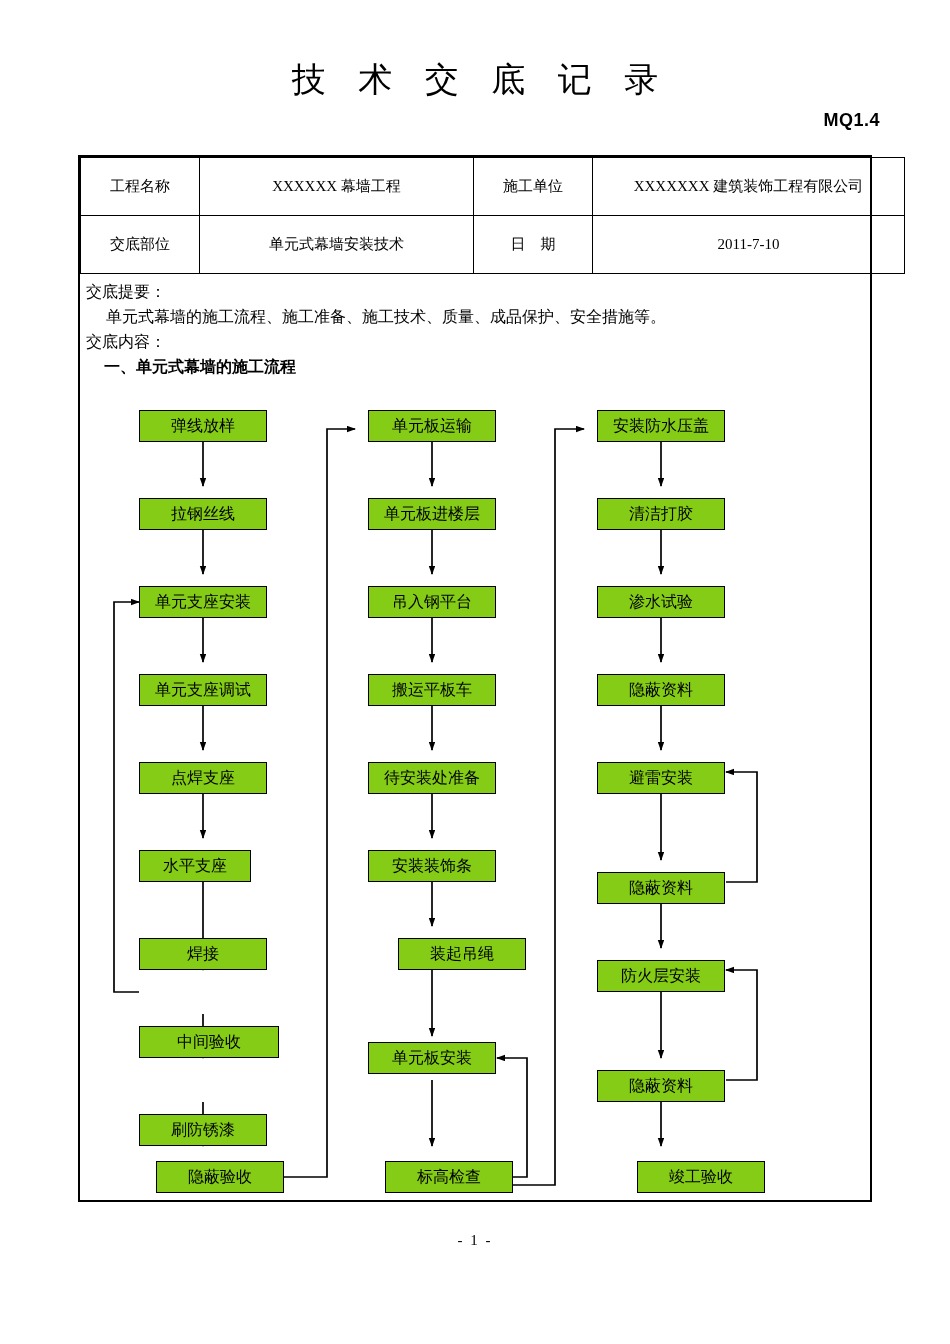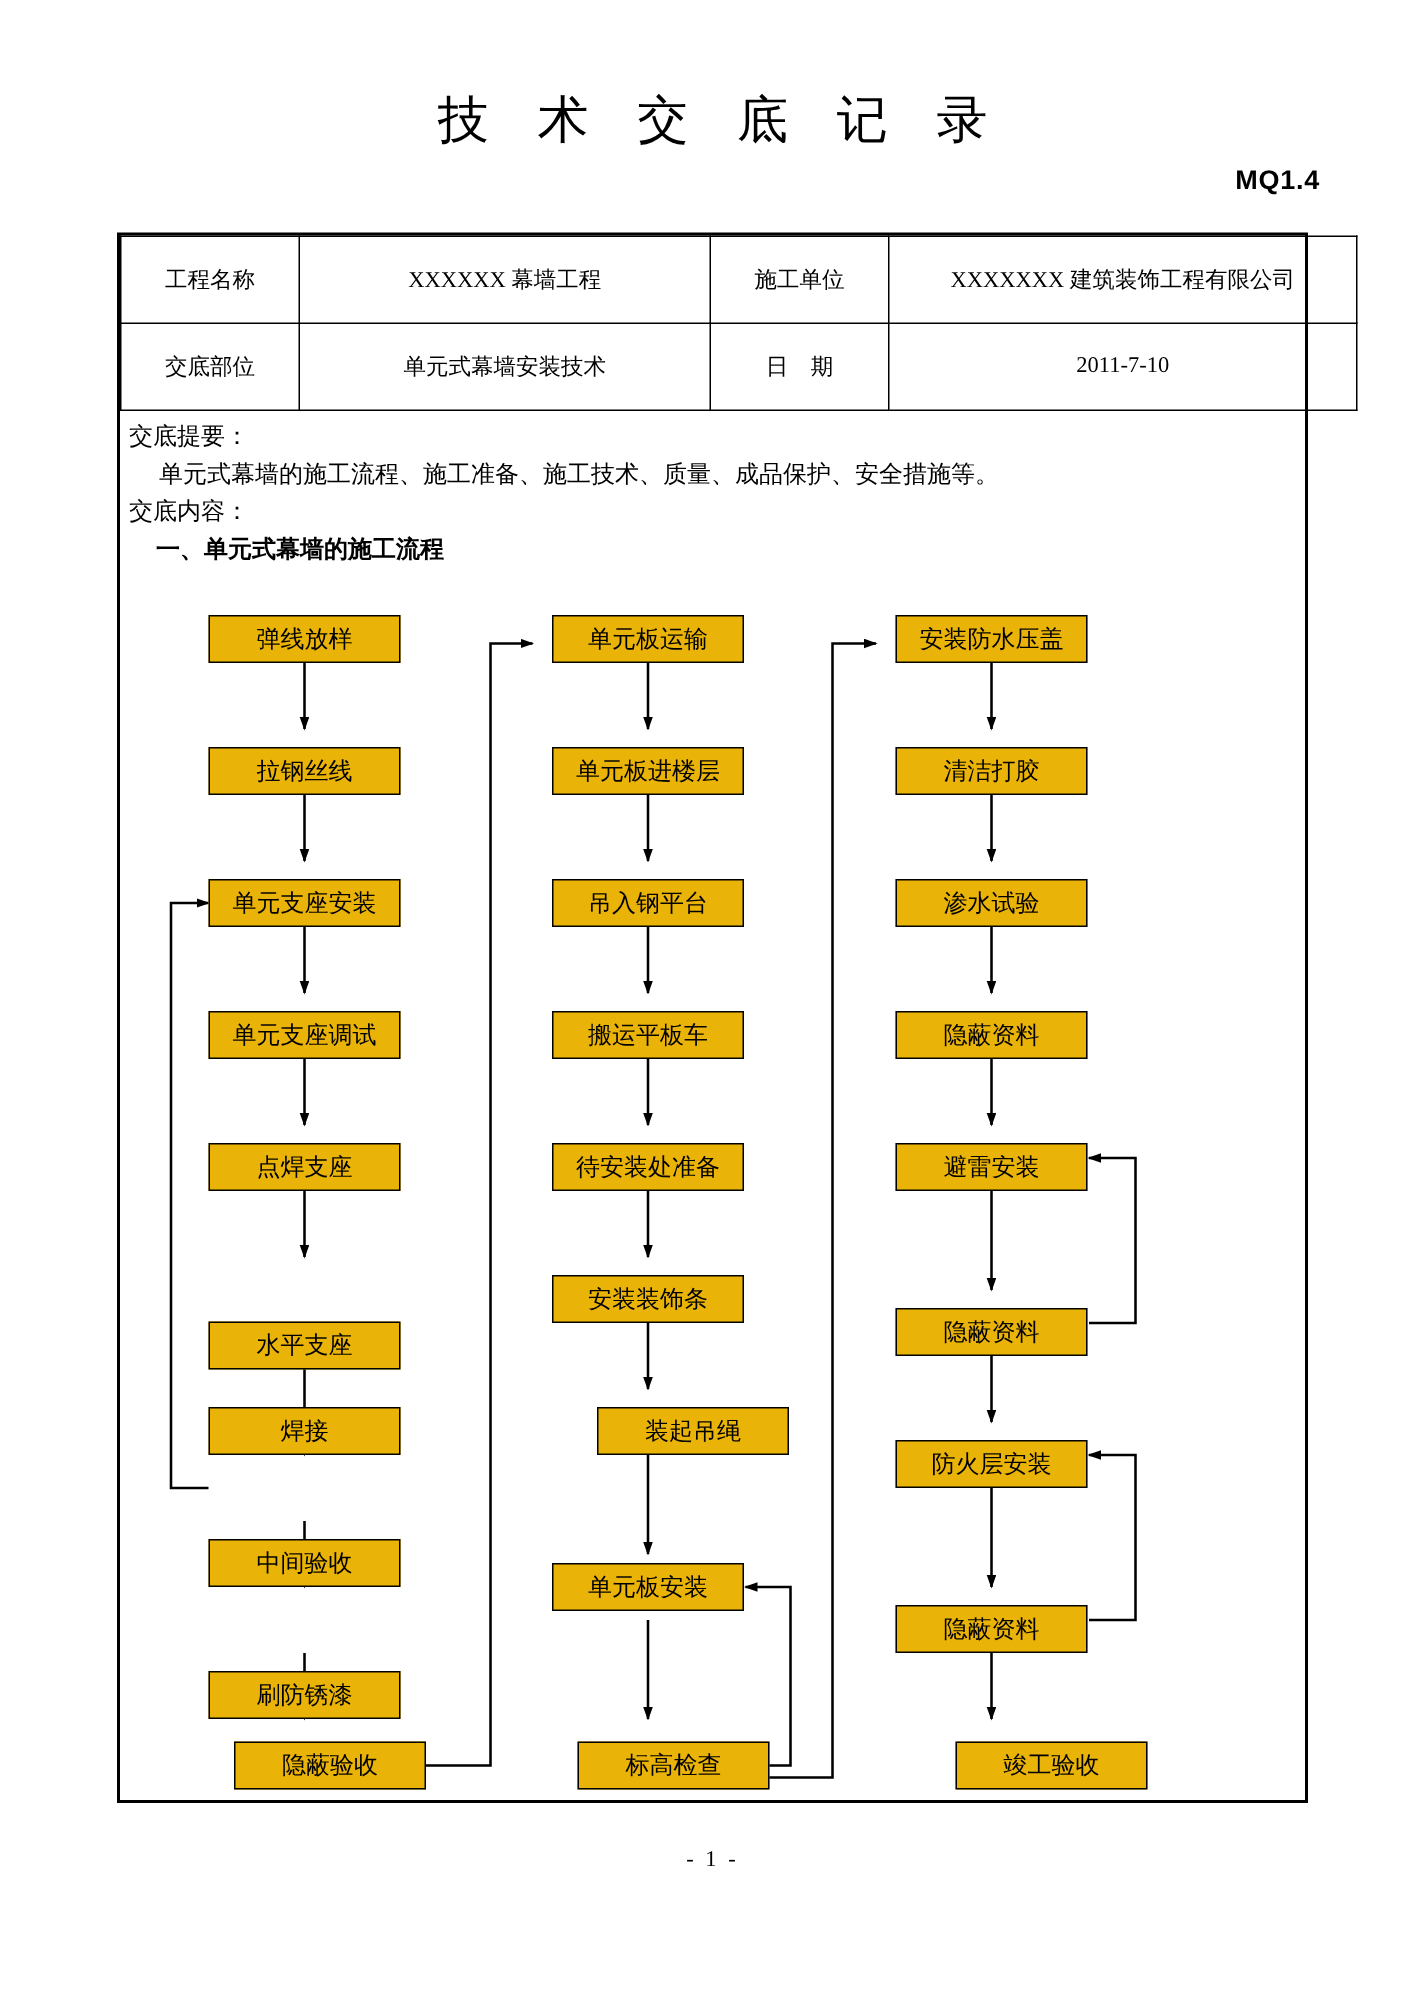--- a/index.html
+++ b/index.html
@@ -99,21 +99,21 @@
   .flow {
     position: absolute;
     left: 0;
     top: 0;
     width: 790px;
     height: 1043px;
   }
   .node {
     position: absolute;
     border: 1px solid #000;
-    background: #eab308;
+    background: #84cc16;
     box-sizing: border-box;
     display: flex;
     align-items: center;
     justify-content: center;
     font-size: 16px;
     font-family: "Liberation Serif", "DejaVu Serif", serif;
     white-space: nowrap;
     z-index: 3;
   }
   .flow svg {
@@ -220,23 +220,23 @@
 
           <path d="M646,923 L677,923 L677,813 L646,813"></path>
         </g>
       </svg>
 
       <div class="node" style="left:59px;top:253px;width:128px;height:32px;">弹线放样</div>
       <div class="node" style="left:59px;top:341px;width:128px;height:32px;">拉钢丝线</div>
       <div class="node" style="left:59px;top:429px;width:128px;height:32px;">单元支座安装</div>
       <div class="node" style="left:59px;top:517px;width:128px;height:32px;">单元支座调试</div>
       <div class="node" style="left:59px;top:605px;width:128px;height:32px;">点焊支座</div>
-      <div class="node" style="left:59px;top:693px;width:128px;height:32px;margin-top:31px;">水平支座</div>
+      <div class="node" style="left:59px;top:693px;width:112px;height:32px;">水平支座</div>
       <div class="node" style="left:59px;top:781px;width:128px;height:32px;">焊接</div>
-      <div class="node" style="left:59px;top:869px;width:128px;height:32px;">中间验收</div>
+      <div class="node" style="left:59px;top:869px;width:140px;height:32px;">中间验收</div>
       <div class="node" style="left:59px;top:957px;width:128px;height:32px;">刷防锈漆</div>
       <div class="node" style="left:59px;top:1004px;width:128px;height:32px;margin-left:17px;">隐蔽验收</div>
 
       <div class="node" style="left:288px;top:253px;width:128px;height:32px;">单元板运输</div>
       <div class="node" style="left:288px;top:341px;width:128px;height:32px;text-align:center;">单元板进楼层</div>
       <div class="node" style="left:288px;top:429px;width:128px;height:32px;">吊入钢平台</div>
       <div class="node" style="left:288px;top:517px;width:128px;height:32px;">搬运平板车</div>
       <div class="node" style="left:288px;top:605px;width:128px;height:32px;">待安装处准备</div>
       <div class="node" style="left:288px;top:693px;width:128px;height:32px;">安装装饰条</div>
       <div class="node" style="left:288px;top:781px;width:128px;height:32px;margin-left:30px;">装起吊绳</div>

